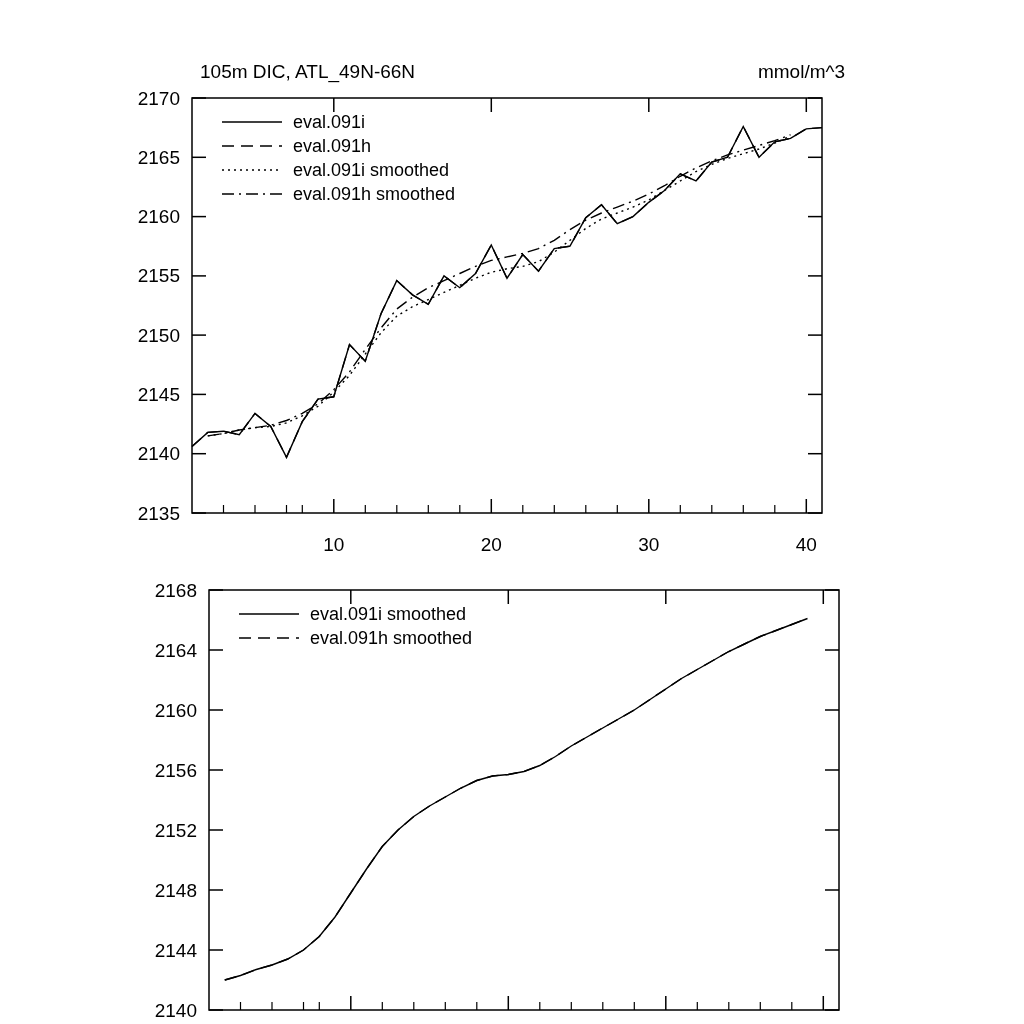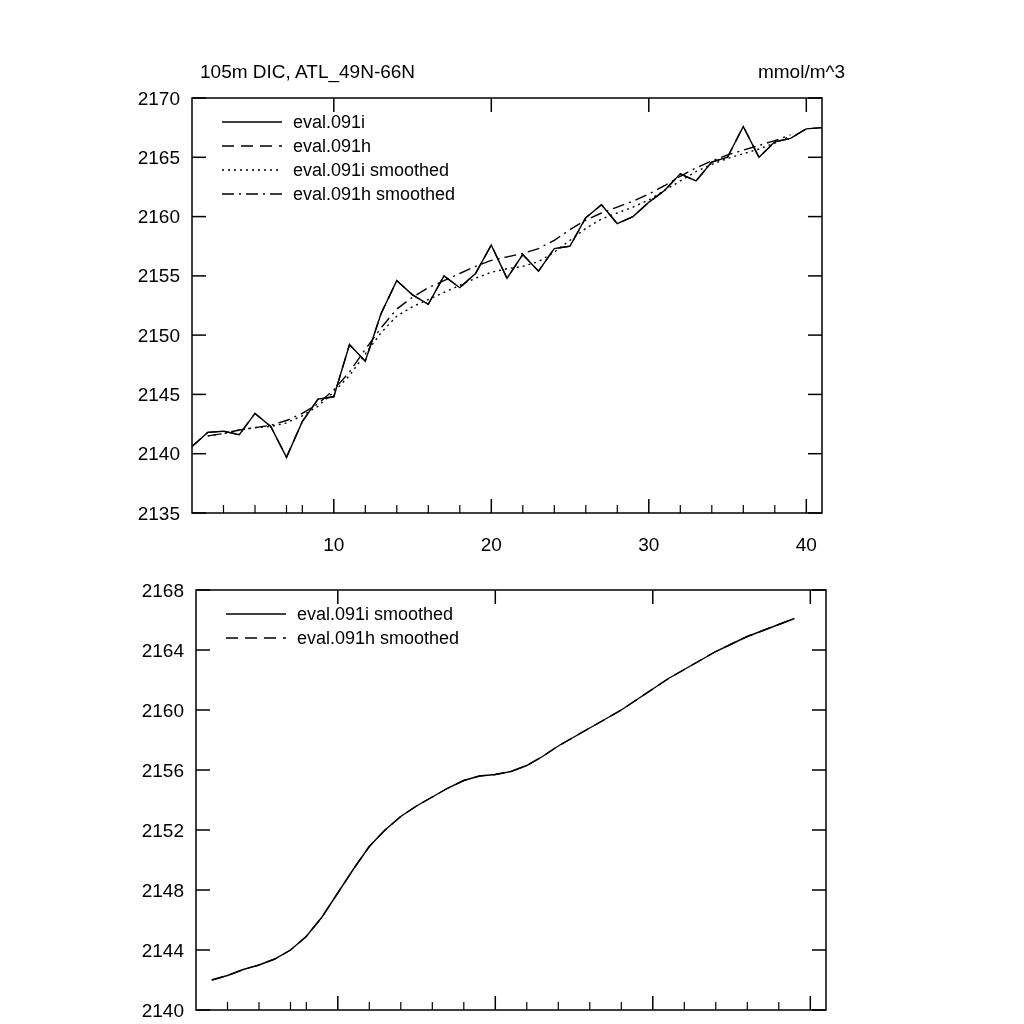--- a/index.html
+++ b/index.html
@@ -103,21 +103,21 @@
         <line x1="222" y1="170" x2="282" y2="170" stroke="#000" stroke-width="1.5" stroke-dasharray="2,4"></line>
         <line x1="222" y1="194" x2="282" y2="194" stroke="#000" stroke-width="1.5" stroke-dasharray="12,5,2,5"></line>
         <text class="leg" x="293" y="128">eval.091i</text>
         <text class="leg" x="293" y="152">eval.091h</text>
         <text class="leg" x="293" y="176">eval.091i smoothed</text>
         <text class="leg" x="293" y="200">eval.091h smoothed</text>
       </g>
     </svg>
   </div>
 
-  <div class="abs" style="left:4px;top:560px;width:920px;height:464px;">
+  <div class="abs" style="left:17px;top:560px;width:920px;height:464px;">
     <svg width="1024" height="464" viewBox="0 0 1024 464">
 
       <rect x="192" y="30" width="630" height="420" fill="none" stroke="#000" stroke-width="1.5"></rect>
 
       <g>
         <line x1="192" y1="30" x2="206" y2="30" stroke="#000" stroke-width="1.5"></line>
         <line x1="192" y1="90" x2="206" y2="90" stroke="#000" stroke-width="1.5"></line>
         <line x1="192" y1="150" x2="206" y2="150" stroke="#000" stroke-width="1.5"></line>
         <line x1="192" y1="210" x2="206" y2="210" stroke="#000" stroke-width="1.5"></line>
         <line x1="192" y1="270" x2="206" y2="270" stroke="#000" stroke-width="1.5"></line>

